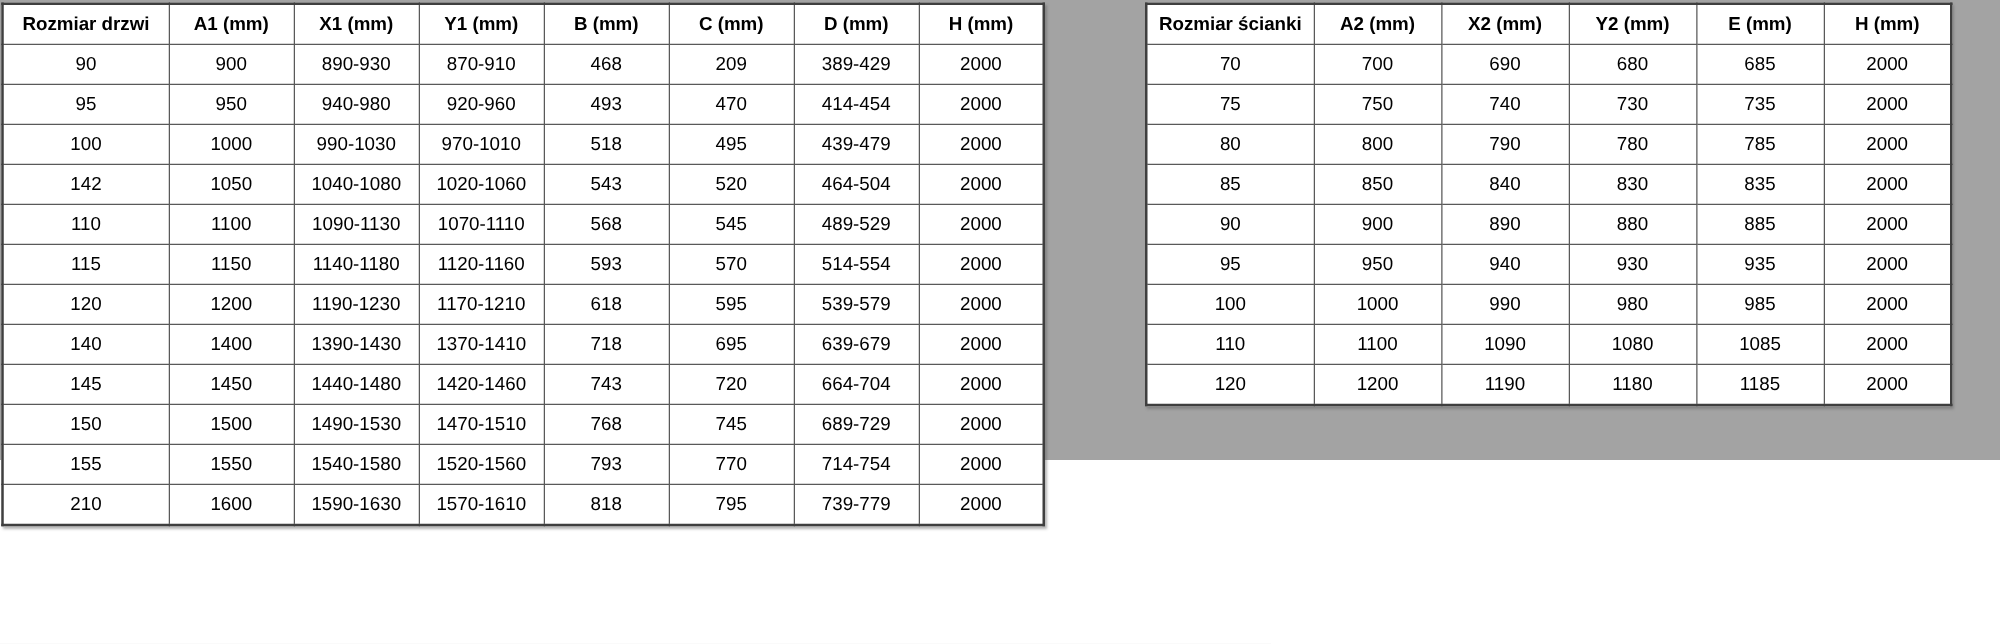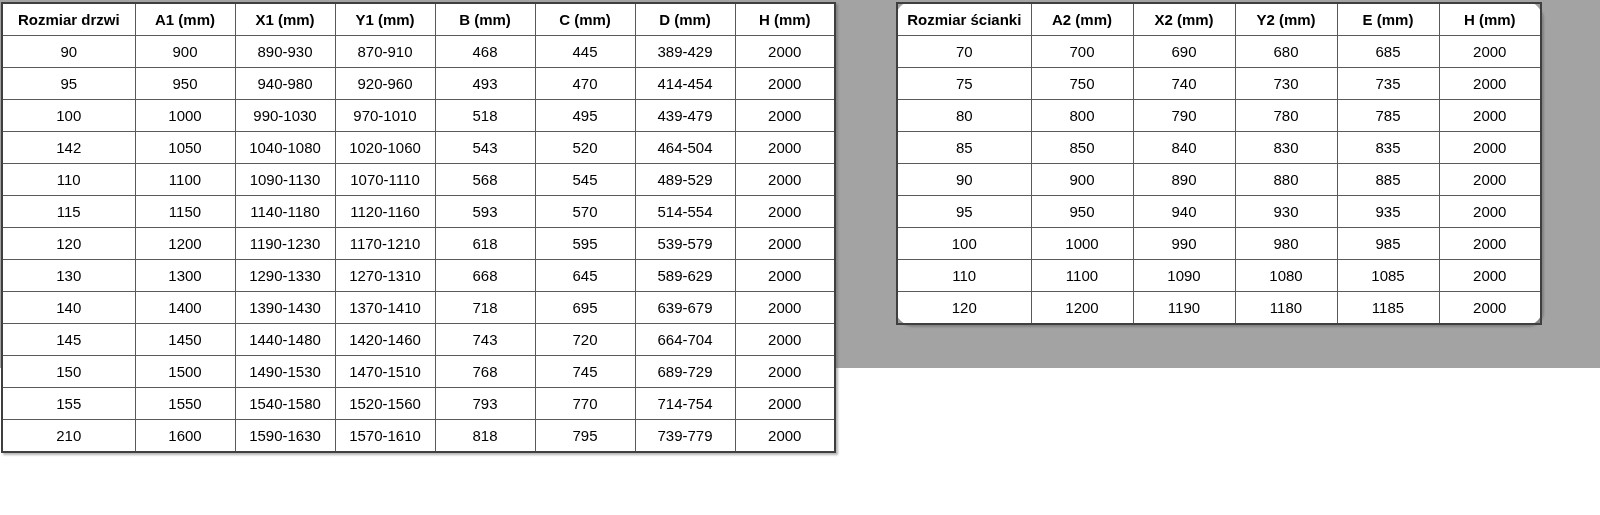--- a/index.html
+++ b/index.html
@@ -35,21 +35,21 @@
     height: 31px;
     font-size: 15px;
     color: #000000;
     white-space: nowrap;
     overflow: hidden;
   }
   table.tbl th {
     font-weight: bold;
   }
   #door-table { left: 1px; width: 833px; }
-  #wall-table { left: 896px; width: 644px; border-radius: 15px; }
+  #wall-table { left: 916px; width: 644px; }
 </style>
 </head>
 <body>
 
 <div class="page">
 
   <table id="door-table" class="tbl">
     <colgroup>
       <col style="width:133px">
       <col style="width:100px">
@@ -72,21 +72,21 @@
           <th>H (mm)</th>
         </tr>
       </thead>
     <tbody>
         <tr>
           <td>90</td>
           <td>900</td>
           <td>890-930</td>
           <td>870-910</td>
           <td>468</td>
-          <td>445</td>
+          <td>209</td>
           <td>389-429</td>
           <td>2000</td>
         </tr>
         <tr>
           <td>95</td>
           <td>950</td>
           <td>940-980</td>
           <td>920-960</td>
           <td>493</td>
           <td>470</td>
@@ -134,30 +134,20 @@
           <td>2000</td>
         </tr>
         <tr>
           <td>120</td>
           <td>1200</td>
           <td>1190-1230</td>
           <td>1170-1210</td>
           <td>618</td>
           <td>595</td>
           <td>539-579</td>
-          <td>2000</td>
-        </tr>
-        <tr>
-          <td>130</td>
-          <td>1300</td>
-          <td>1290-1330</td>
-          <td>1270-1310</td>
-          <td>668</td>
-          <td>645</td>
-          <td>589-629</td>
           <td>2000</td>
         </tr>
         <tr>
           <td>140</td>
           <td>1400</td>
           <td>1390-1430</td>
           <td>1370-1410</td>
           <td>718</td>
           <td>695</td>
           <td>639-679</td>

